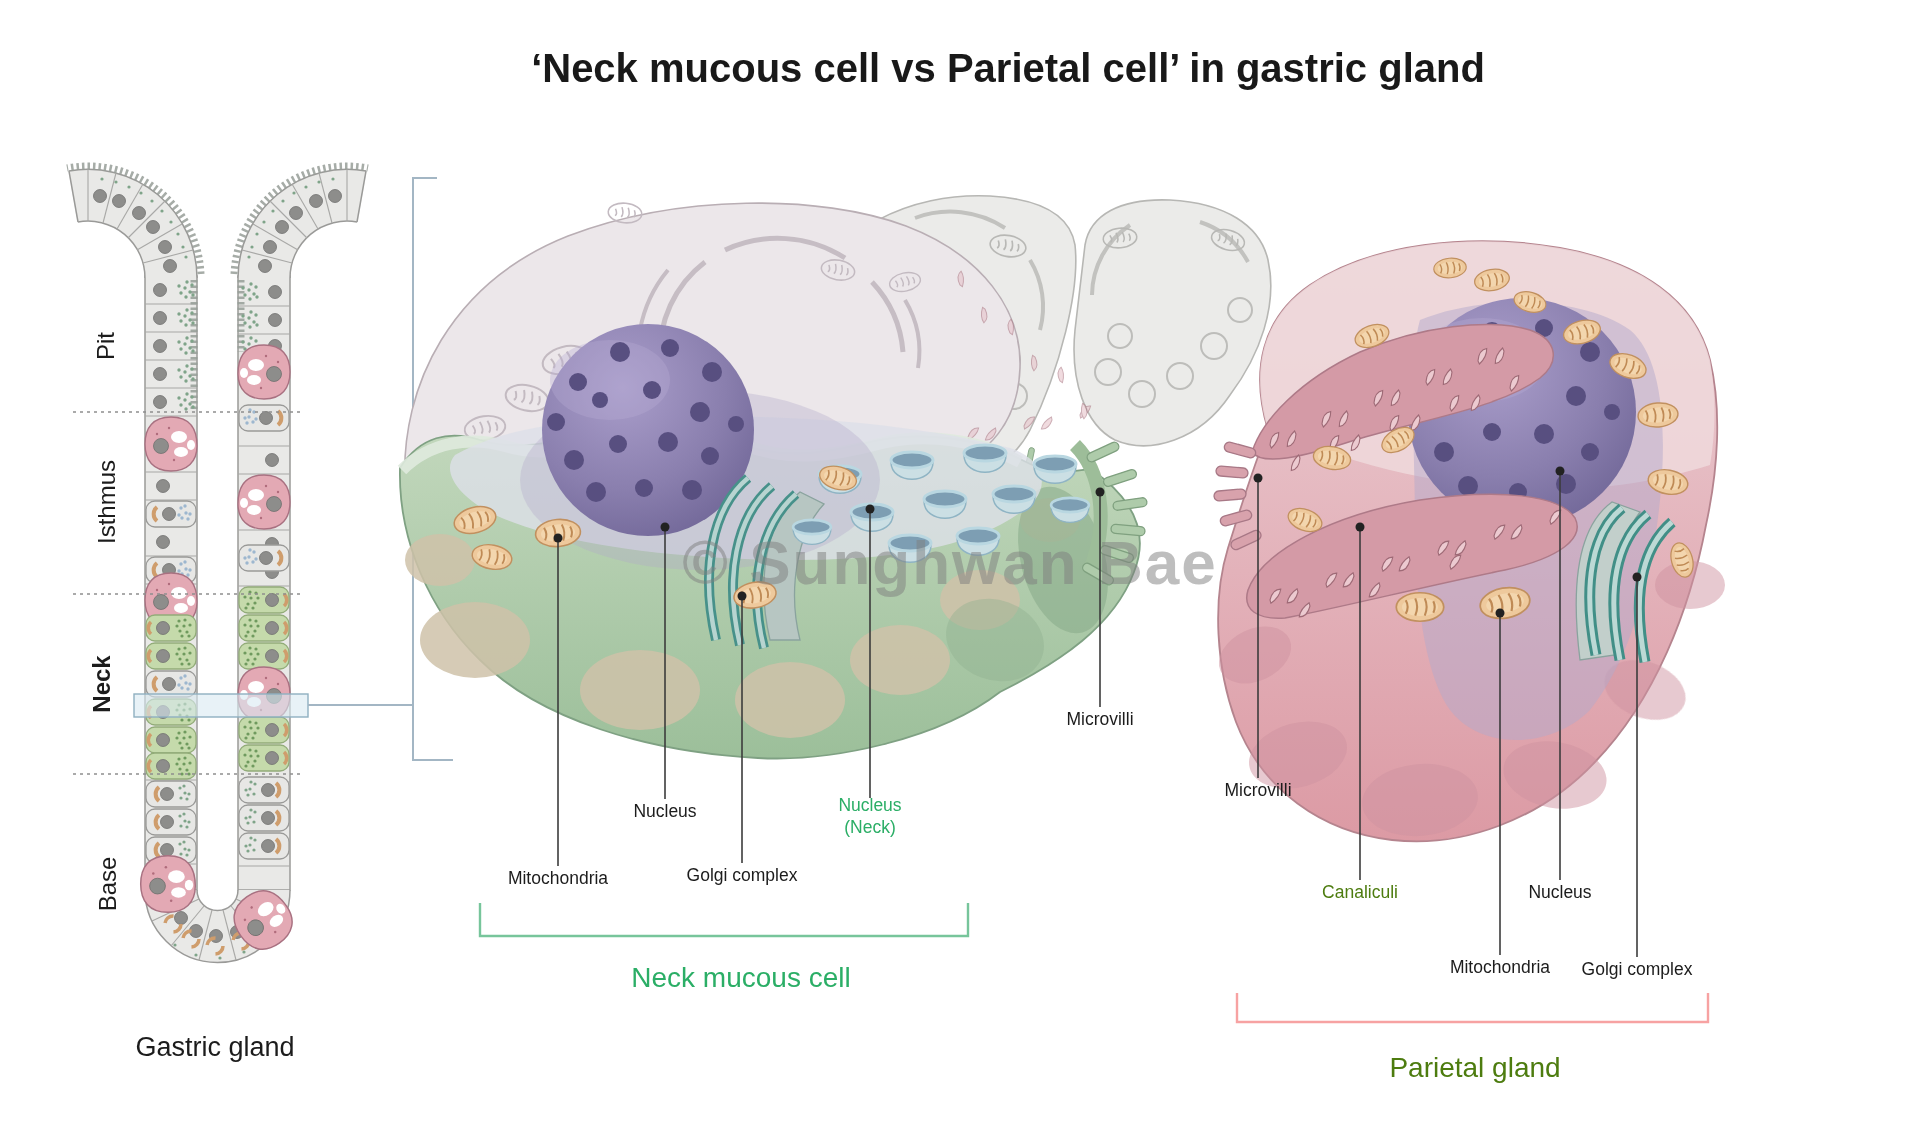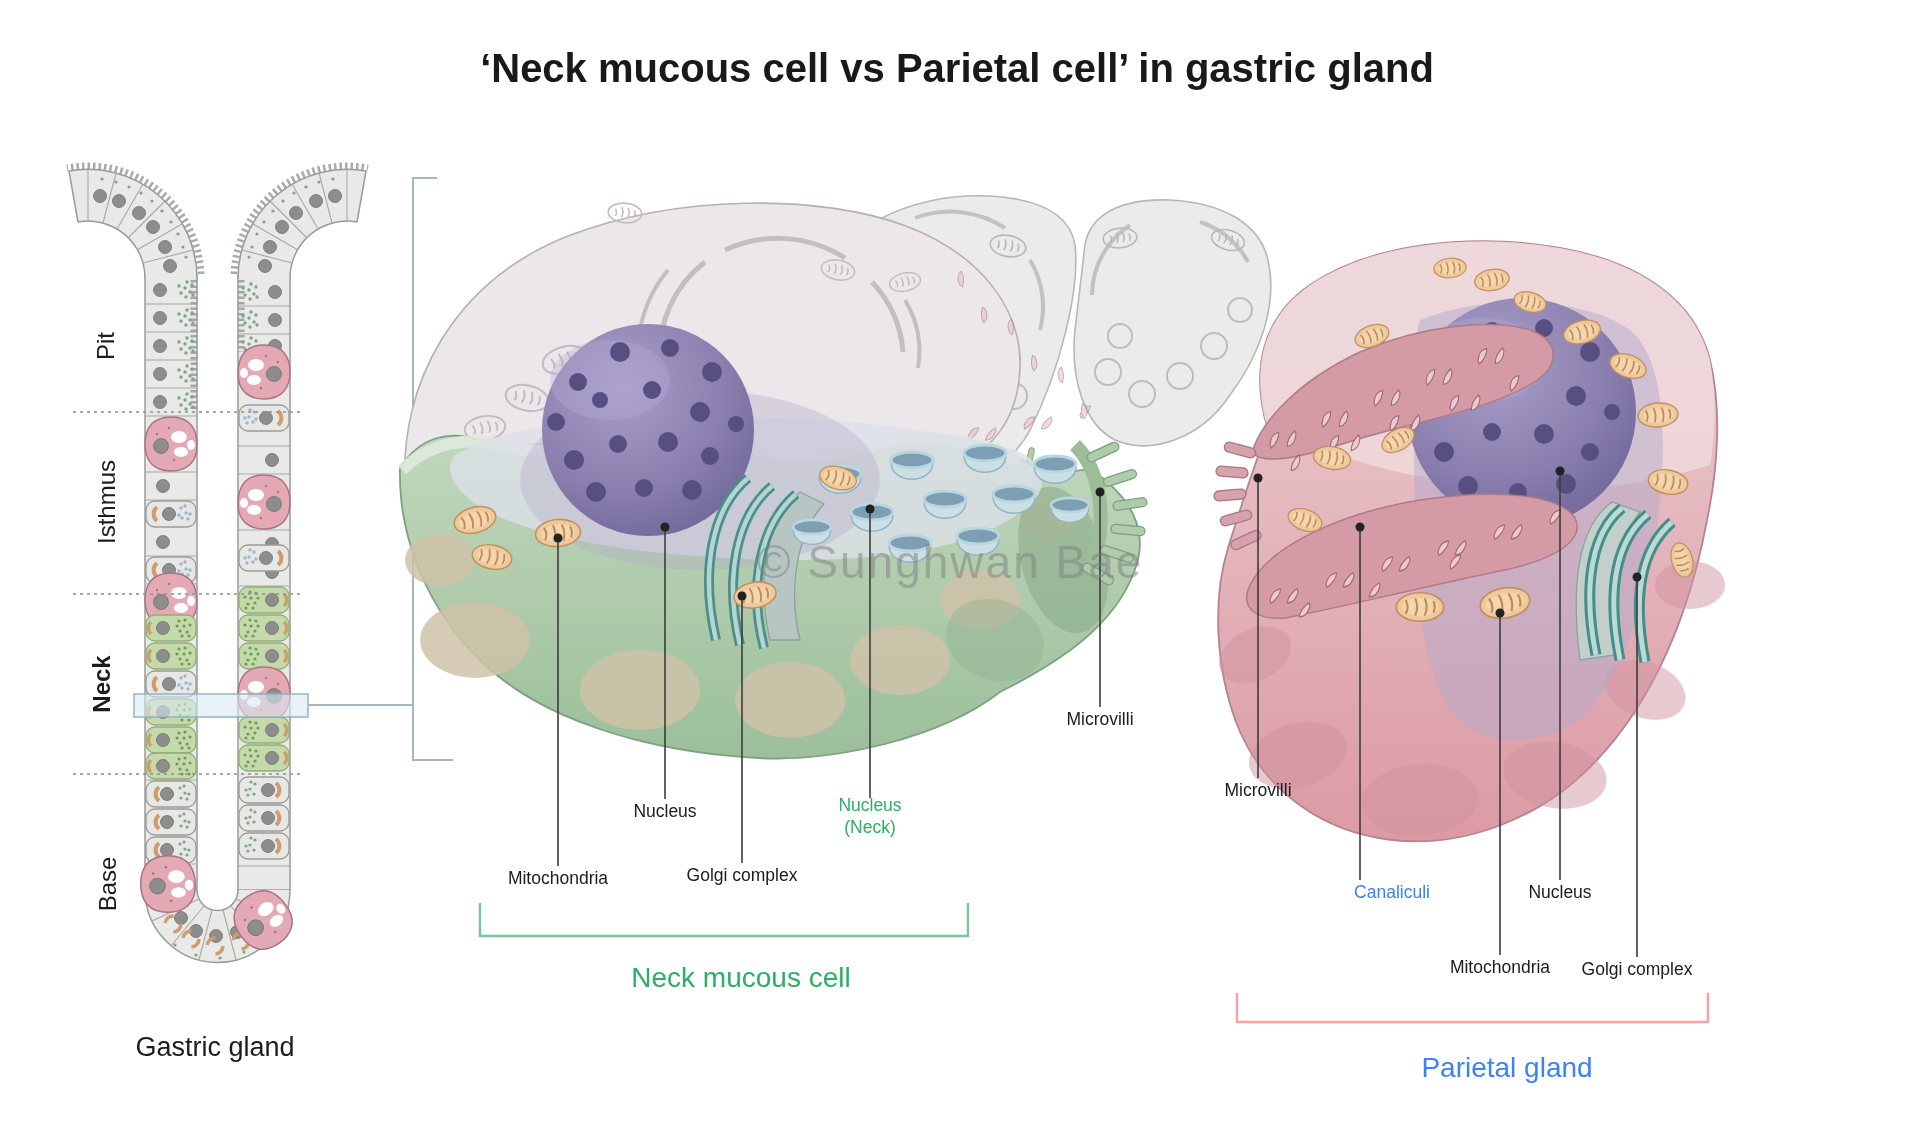--- a/index.html
+++ b/index.html
@@ -7,22 +7,22 @@
          font-family:"Liberation Sans", sans-serif;}
   #art{position:absolute;left:0;top:0;}
   .lbl{position:absolute;transform:translate(-50%,-50%);white-space:nowrap;
        font-size:17.5px;color:#1c1c1c;text-align:center;line-height:1.25;}
   .rot{transform:translate(-50%,-50%) rotate(-90deg);font-size:24px;}
   .bold{font-weight:bold;}
   .title{font-size:40px;font-weight:bold;color:#191919;}
   .caption{font-size:27px;}
   .cellname{font-size:28px;}
   .green{color:#2bae66;}
-  .red{color:#3b82f6;margin-left:32px;}
-  .watermark{font-size:46px;letter-spacing:2px;color:rgba(125,125,125,0.5);}
+  .red{color:#4d7c0f;}
+  .watermark{font-size:62px;letter-spacing:2px;color:rgba(125,125,125,0.5);font-weight:bold;}
 </style>
 </head>
 <body>
 
 <div id="stage">
 
 <svg id="art" width="1920" height="1131" viewBox="0 0 1920 1131">
 <defs>
   <radialGradient id="nucGrad" cx="38%" cy="30%" r="80%">
     <stop offset="0%" stop-color="#aa9ecb"></stop>
@@ -659,21 +659,21 @@
   <circle cx="1258" cy="478" r="4.5"></circle>
         <circle cx="1360" cy="527" r="4.5"></circle>
         <circle cx="1560" cy="471" r="4.5"></circle>
   <circle cx="1500" cy="613" r="4.5"></circle>
         <circle cx="1637" cy="577" r="4.5"></circle>
 </g>
 <path d="M 480 903 L 480 936 L 968 936 L 968 903" fill="none" stroke="#77c59b" stroke-width="2.4"></path>
 <path d="M 1237 993 L 1237 1022 L 1708 1022 L 1708 993" fill="none" stroke="#f7a2a2" stroke-width="2.4"></path>
 </svg>
 
-<div class="lbl title" style="left:957px;top:68px;">‘Neck mucous cell vs Parietal cell’ in gastric gland</div>
+<div class="lbl title" style="left:1008px;top:68px;">‘Neck mucous cell vs Parietal cell’ in gastric gland</div>
 
 <div class="lbl rot" style="left:106px;top:346px;">Pit</div>
 <div class="lbl rot" style="left:107px;top:502px;">Isthmus</div>
 <div class="lbl rot bold" style="left:102px;top:684px;">Neck</div>
 <div class="lbl rot" style="left:108px;top:884px;">Base</div>
 <div class="lbl caption" style="left:215px;top:1048px;">Gastric gland</div>
 
 <div class="lbl watermark" style="left:950px;top:563px;">© Sunghwan Bae</div>
 
 <div class="lbl" style="left:558px;top:879px;">Mitochondria</div>

